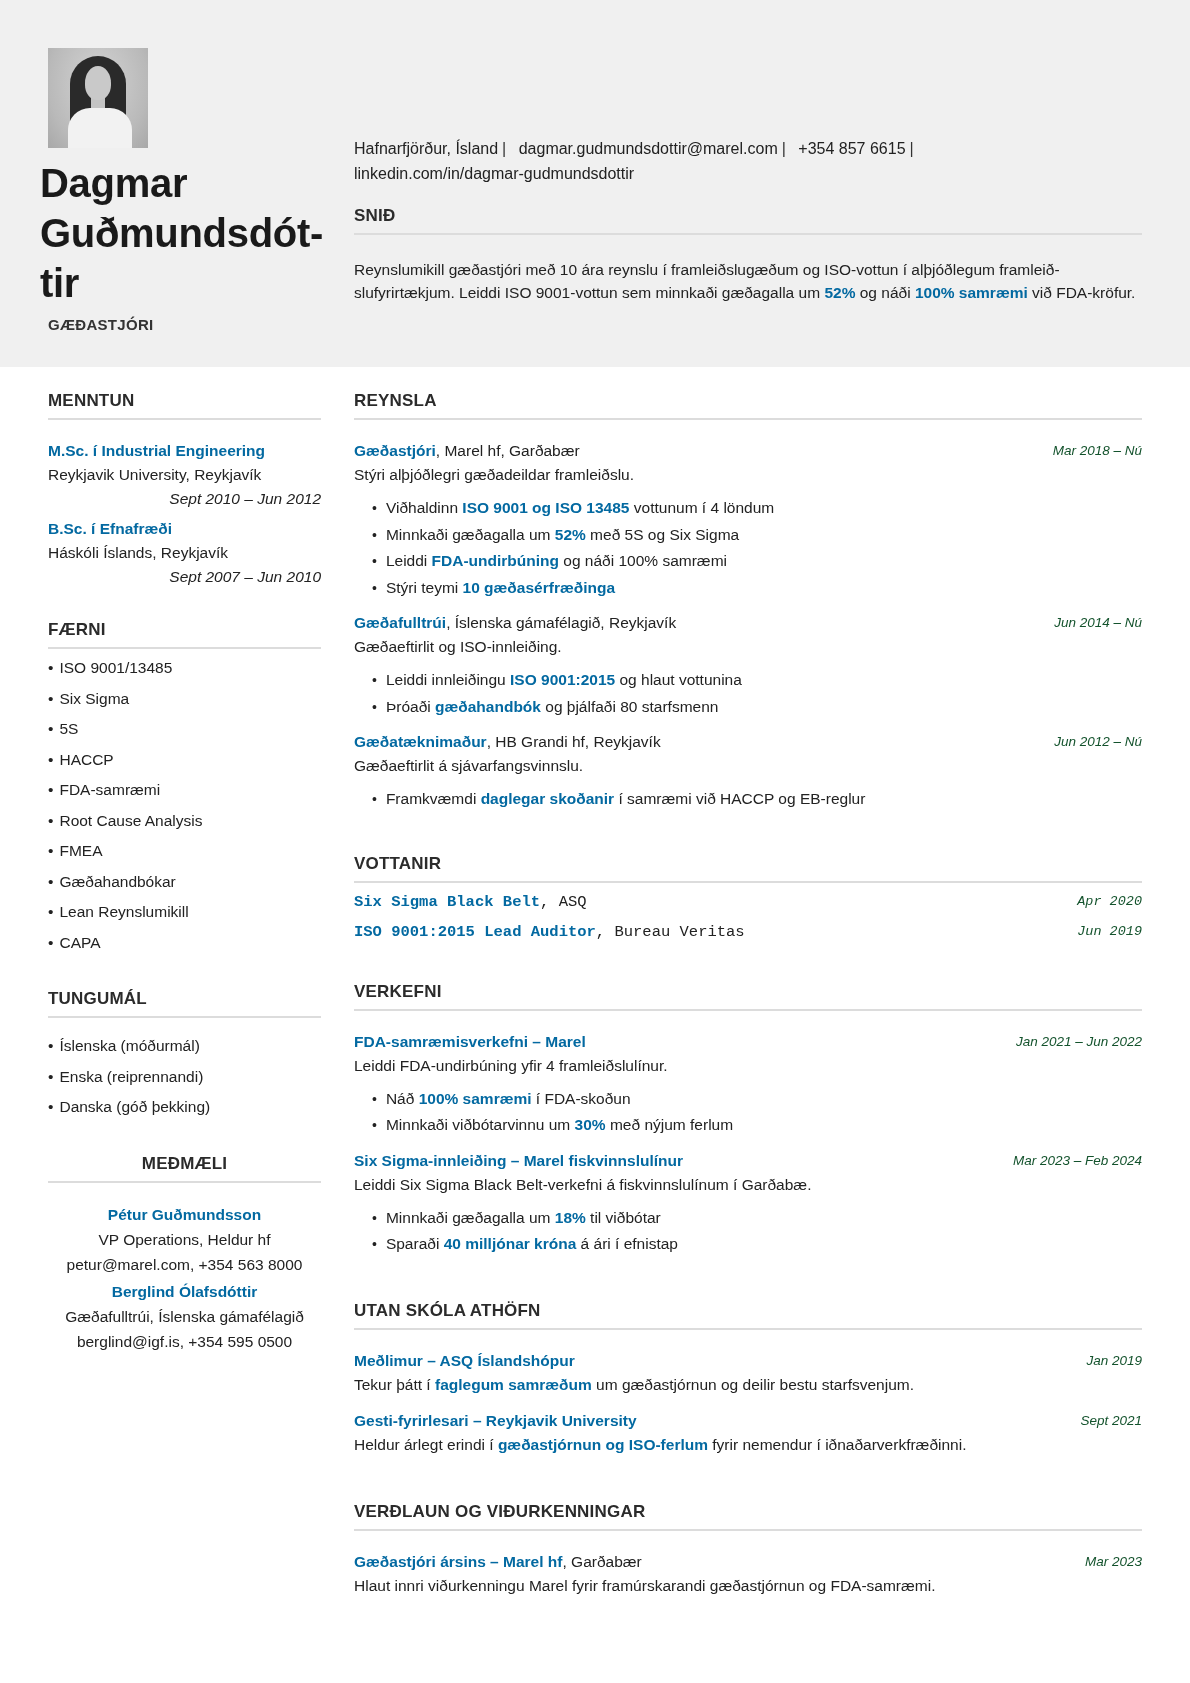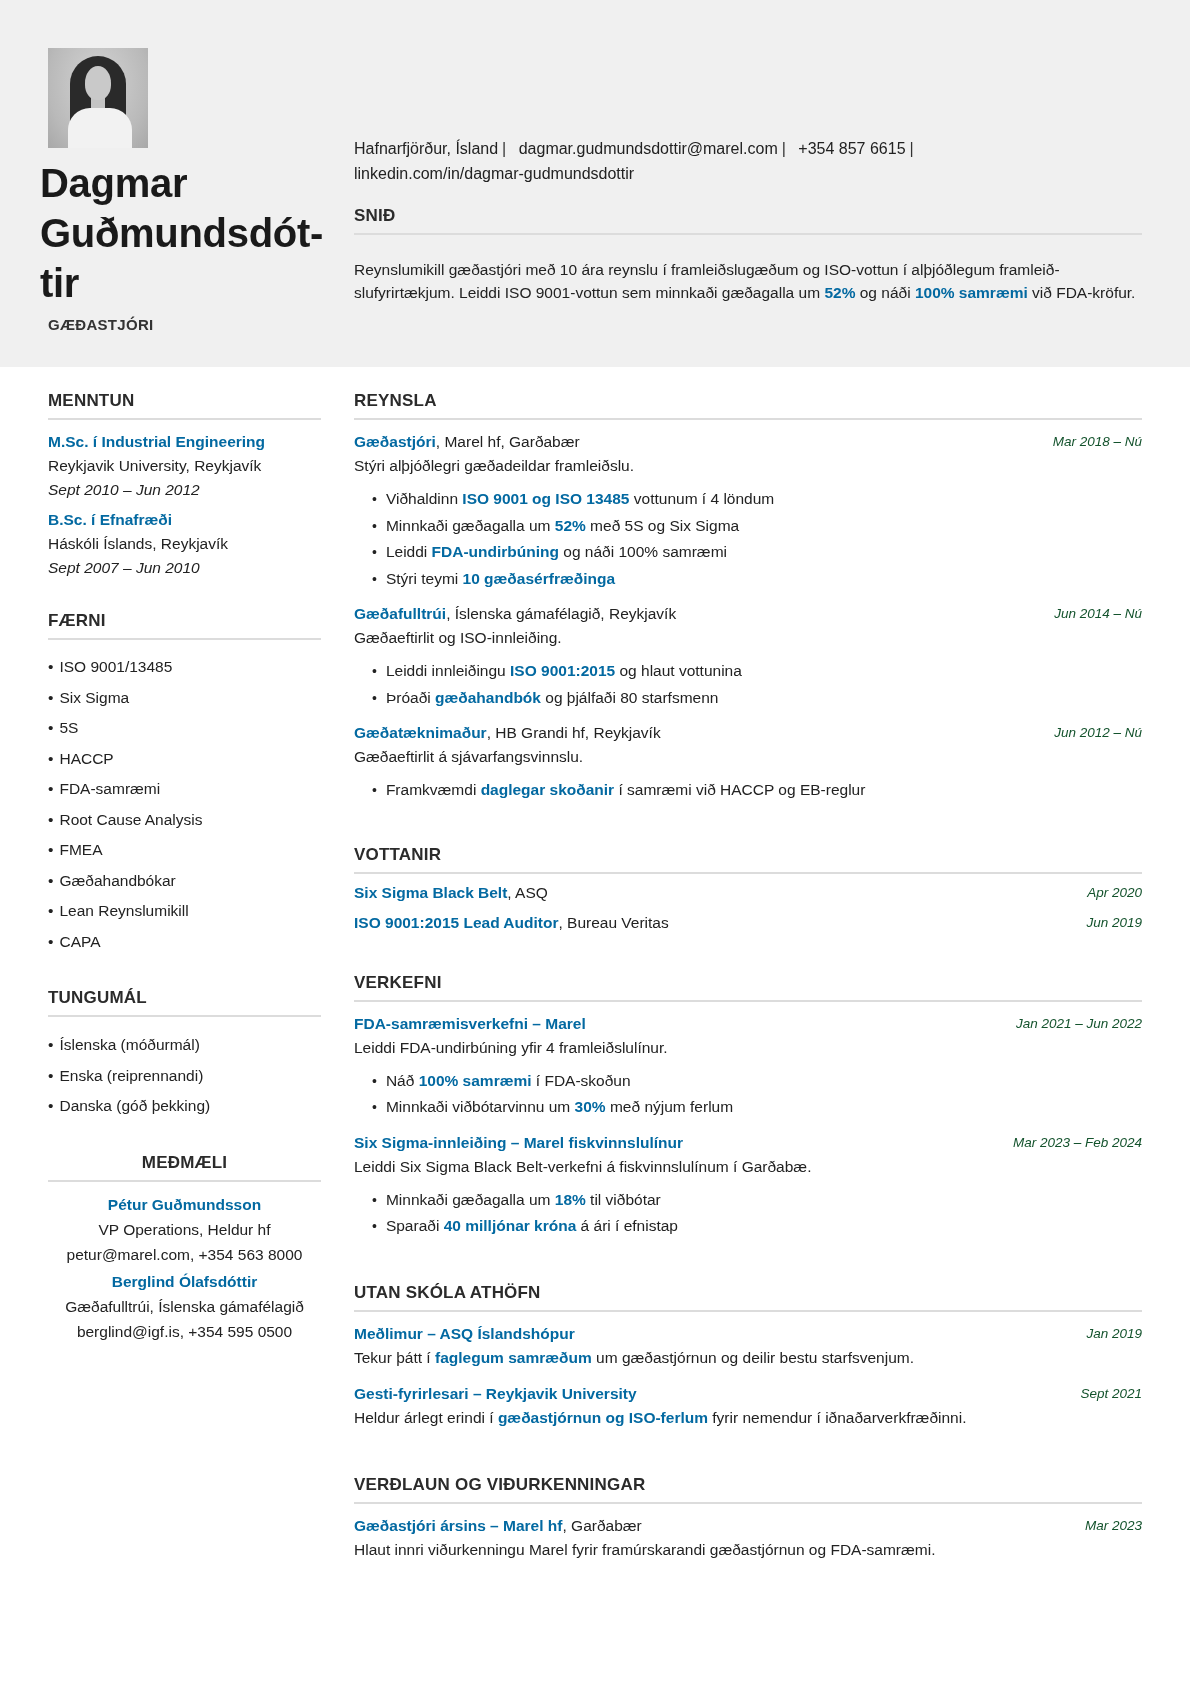--- a/index.html
+++ b/index.html
@@ -54,46 +54,46 @@
   .contact .sep { display: inline-block; margin: 0 8px 0 4px; color: #333; }
   .summary-title {
     position: absolute; left: 354px; top: 205px; width: 788px;
   }
   .summary-text {
     position: absolute; left: 354px; top: 258px; width: 790px;
     font-size: 15.5px; line-height: 23px; color: #222222;
   }
   .sec-title {
     font-size: 17px; font-weight: 700; color: #2b2b2b; letter-spacing: 0.2px;
-    padding-bottom: 6px; border-bottom: 2px solid #dcdcdc; margin-bottom: 10px;
+    padding-bottom: 6px; border-bottom: 2px solid #dcdcdc; margin-bottom: 19px;
     line-height: 22px;
   }
   b, .b { font-weight: 700; color: #0369a1; }
-  i, .i { font-style: italic; }
+  i, .i { font-style: italic; text-align: right; }
 
   .left { position: absolute; left: 48px; top: 390px; width: 273px; }
   .right { position: absolute; left: 354px; top: 390px; width: 788px; }
   .lsec { margin-bottom: 22px; }
   .edu-item { margin-bottom: 6px; line-height: 24px; }
   .edu-item div { line-height: 24px; }
   .bullet-list { list-style: none; }
   .bullet-list li { line-height: 30.5px; }
   .bullet-list li::before { content: "\2022"; margin-right: 6px; }
   .ref-item div { line-height: 25px; }
   .ref-item { margin-bottom: 2px; }
 
   .rsec { margin-bottom: 30px; }
   .entry { position: relative; margin-bottom: 10px; }
   .entry-head { display: flex; justify-content: space-between; line-height: 24px; }
   .entry-date { font-style: italic; font-size: 13.5px; color: #14532d; }
   .entry-desc { line-height: 24px; }
   .entry ul { list-style: none; margin-top: 8px; padding-left: 18px; }
   .entry ul li { line-height: 26.5px; }
   .entry ul li::before { content: "\2022"; margin-right: 9px; font-size: 14px; }
-  .cert-row { display: flex; justify-content: space-between; line-height: 30px; }
+  .cert-row { display: flex; justify-content: space-between; line-height: 30px; font-family: Liberation Mono, monospace; }
 </style>
 </head>
 <body>
 
 <div class="header">
   <div class="photo">
     <div class="hair"></div>
     <div class="neck"></div>
     <div class="face"></div>
     <div class="shirt"></div>
@@ -128,21 +128,21 @@
       <div class="i">Sept 2010 – Jun 2012</div>
     </div>
     <div class="edu-item">
       <div class="b">B.Sc. í Efnafræði</div>
       <div>Háskóli Íslands, Reykjavík</div>
       <div class="i">Sept 2007 – Jun 2010</div>
     </div>
   </div>
 
   <div class="lsec" style="margin-top:30px;">
-    <div class="sec-title" style="margin-bottom:12px;">FÆRNI</div>
+    <div class="sec-title" style="margin-bottom:4px;">FÆRNI</div>
     <ul class="bullet-list">
       <li>ISO 9001/13485</li>
       <li>Six Sigma</li>
       <li>5S</li>
       <li>HACCP</li>
       <li>FDA-samræmi</li>
       <li>Root Cause Analysis</li>
       <li>FMEA</li>
       <li>Gæðahandbókar</li>
       <li>Lean Reynslumikill</li>

